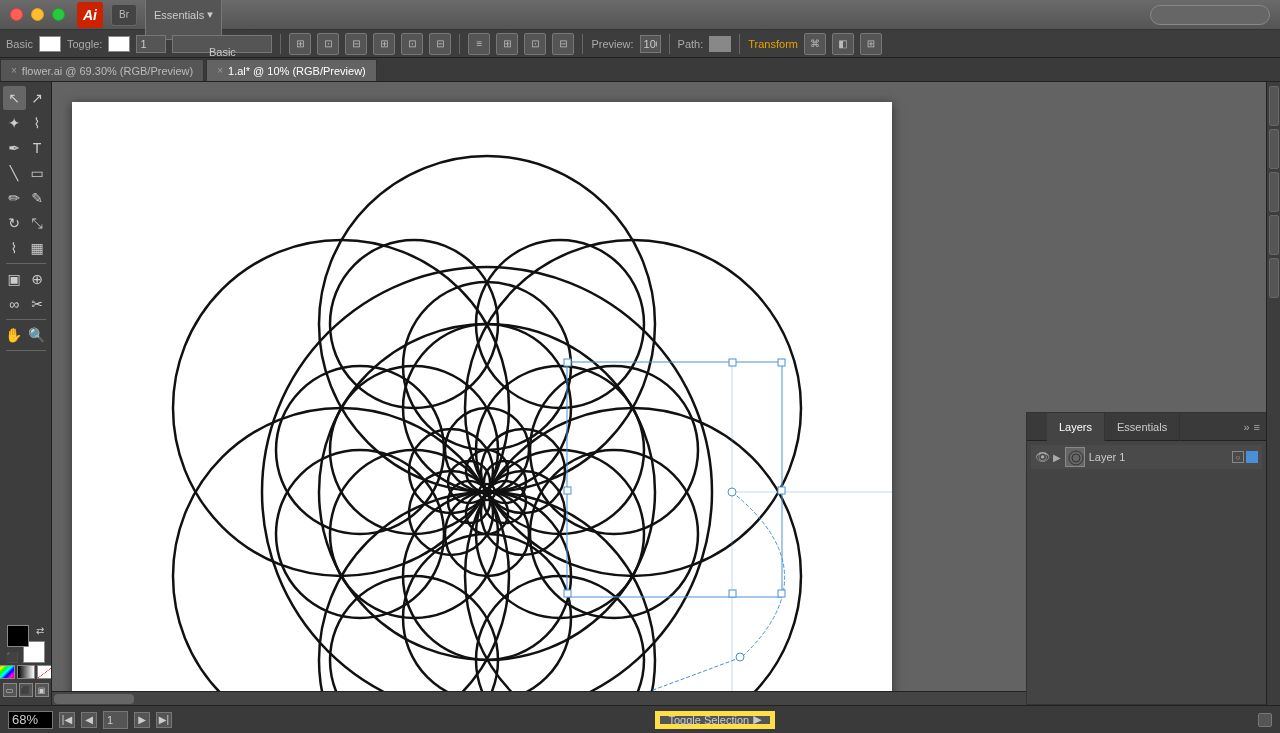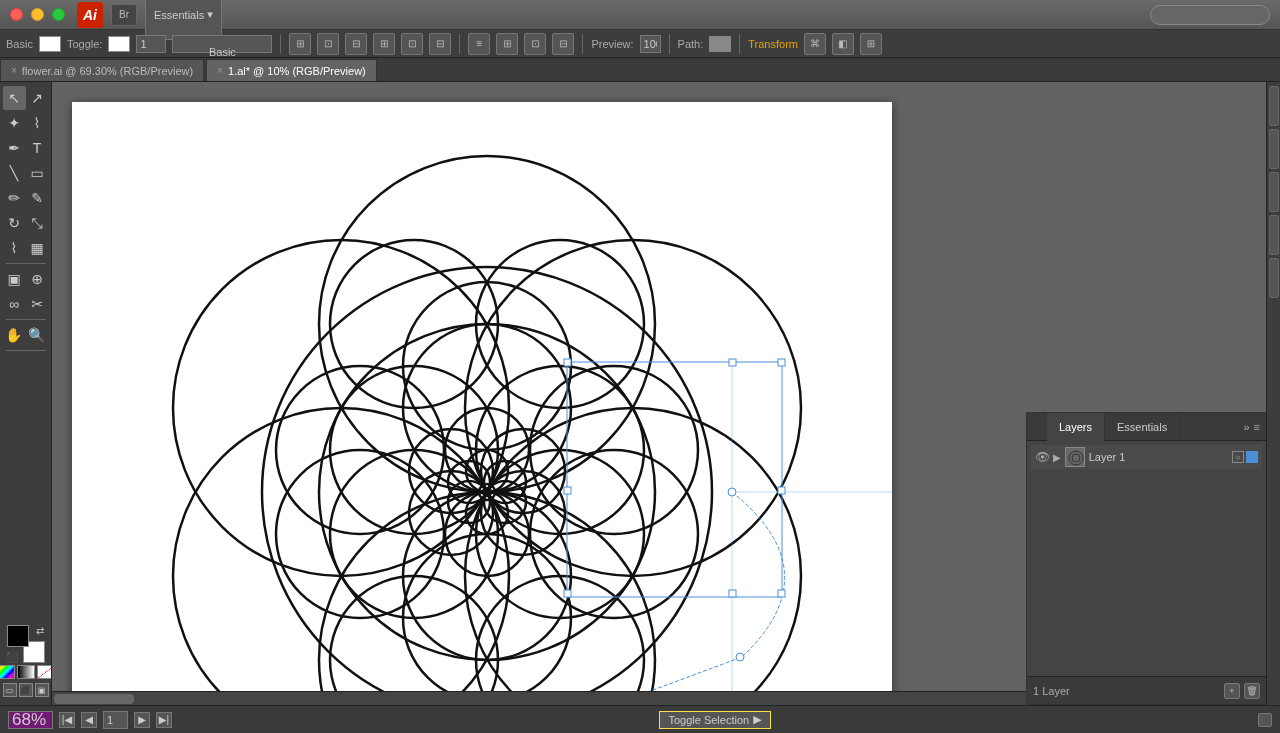--- a/index.html
+++ b/index.html
@@ -328,40 +328,40 @@
       position: absolute;
       bottom: 0; left: 0; right: 0;
       height: 28px;
       background: #3a3a3a;
       border-top: 1px solid #222;
       display: flex; align-items: center;
       padding: 0 8px;
       gap: 6px;
     }
     #zoom-input {
-      background: #701a75; border: 1px solid #777;
-      color: #ccc; font-size: 17px;
+      background: #000000; border: 1px solid #777;
+      color: #ccc; font-size: 13px;
       height: 18px; width: 45px; padding: 0 3px;
     }
     .status-nav-btn {
       width: 16px; height: 16px;
       background: #555; border: 1px solid #777;
       display: flex; align-items: center; justify-content: center;
       font-size: 10px; color: #ccc; cursor: pointer;
     }
     #page-input {
       background: #555; border: 1px solid #777;
       color: #ccc; font-size: 11px;
       height: 18px; width: 25px; padding: 0 3px;
     }
     #toggle-selection-btn {
       flex: 0 0 auto;
       padding: 0 8px;
       height: 18px;
-      background: #555; border: 1px solid #fde047;
+      background: #555; border: 5px solid #fde047;
       color: #ccc; font-size: 11px;
       cursor: pointer; display: flex; align-items: center;
     }
     #status-indicator {
       width: 14px; height: 14px;
       background: #555; border: 1px solid #777;
       border-radius: 2px;
     }
 
     
@@ -665,26 +665,20 @@
               <circle cx="10" cy="10" r="4" fill="none" stroke="#333" stroke-width="1"></circle>
             </svg>
           </div>
           <span class="layer-name">Layer 1</span>
           <div class="layer-indicators">
             <div class="layer-indicator">○</div>
             <div class="layer-indicator" style="background:#4a90d9; border-color:#4a90d9;"></div>
           </div>
         </div>
       </div>
-      <div id="layers-panel-footer">
-        <span class="footer-label">1 Layer</span>
-        <div style="flex:1"></div>
-        <div class="opt-icon-btn" style="width:16px;height:16px;font-size:9px;">+</div>
-        <div class="opt-icon-btn" style="width:16px;height:16px;font-size:9px;">🗑</div>
-      </div>
     </div>
 
     <div id="right-floating">
       <div class="rf-btn"></div>
       <div class="rf-btn"></div>
       <div class="rf-btn"></div>
       <div class="rf-btn"></div>
       <div class="rf-btn"></div>
     </div>
   </div>

